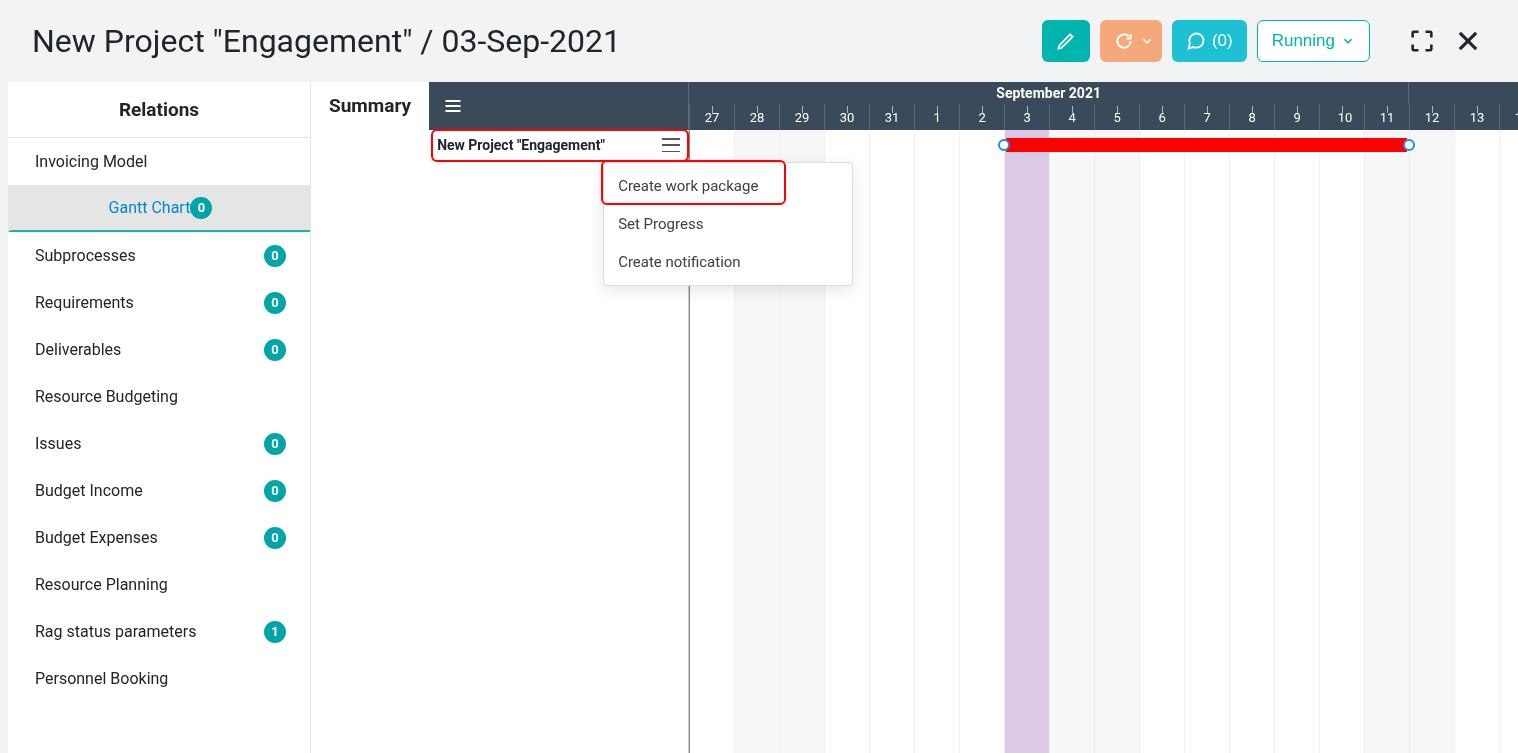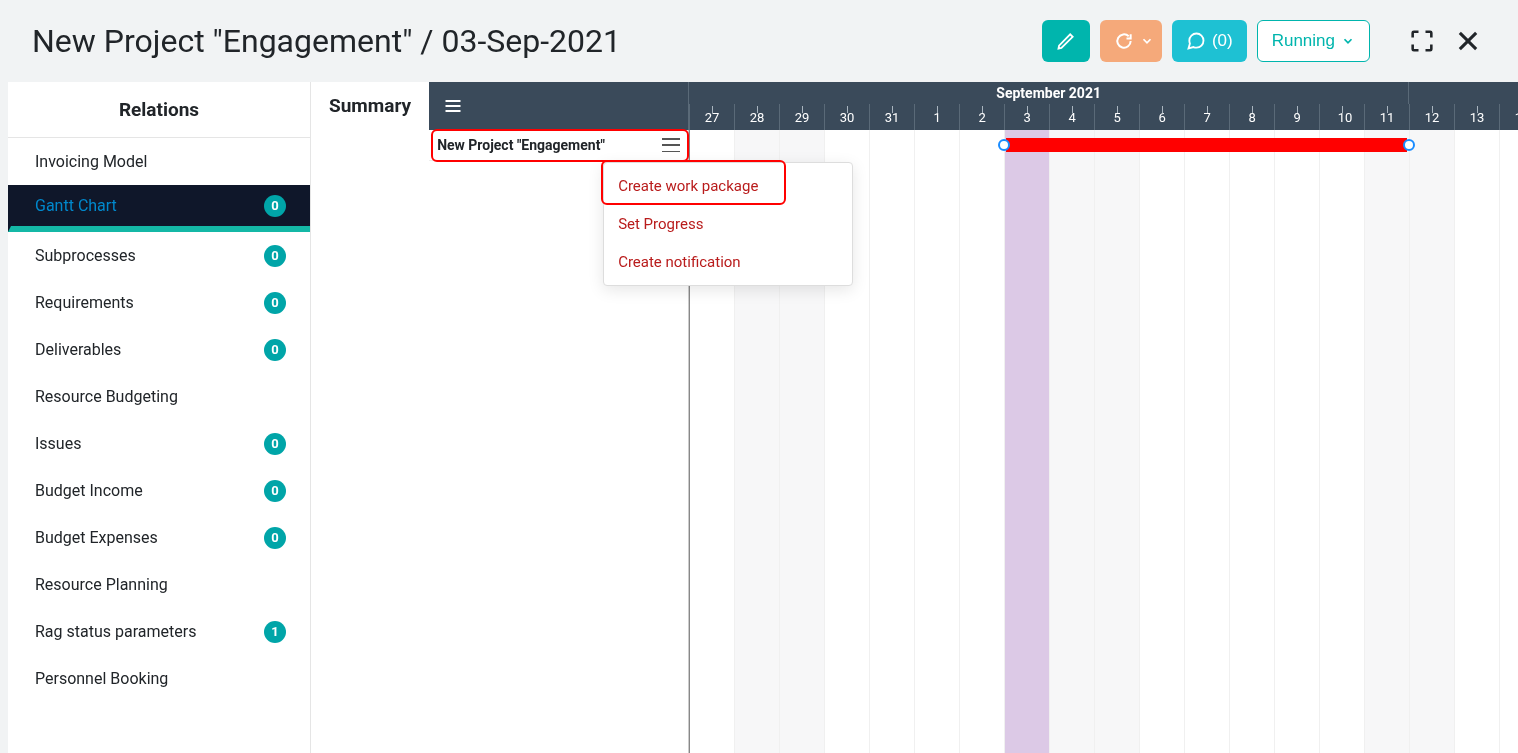--- a/index.html
+++ b/index.html
@@ -85,23 +85,24 @@
     display: flex;
     align-items: center;
     justify-content: space-between;
     padding: 0 24px;
     height: 47px;
     font-size: 16px;
     cursor: pointer;
     border-left: 3px solid transparent;
   }
   .nav-item.active {
-    background: #0f172a;
+    background: #e5e5e5;
     color: #0088cc;
-    border-bottom: 6px solid #14b8a6;
+    border-bottom: 2px solid #14b8a6;
+    justify-content: center;
   }
   .badge {
     min-width: 22px;
     height: 22px;
     padding: 0 6px;
     border-radius: 11px;
     background: #00a5a8;
     color: #fff;
     font-size: 13px;
     font-weight: 700;
@@ -277,21 +278,21 @@
     border: 1px solid #ddd;
     box-shadow: 0 4px 16px rgba(0,0,0,0.1);
     border-radius: 4px;
     z-index: 20;
     min-width: 250px;
     padding: 4px 0;
   }
   .context-item {
     padding: 10px 14px;
     font-size: 15px;
-    color: #b91c1c;
+    color: #404040;
     cursor: pointer;
   }
   
   .vline {
     position: absolute;
     top: 0;
     bottom: 0;
     width: 1px;
     background: #888;
     z-index: 5;

